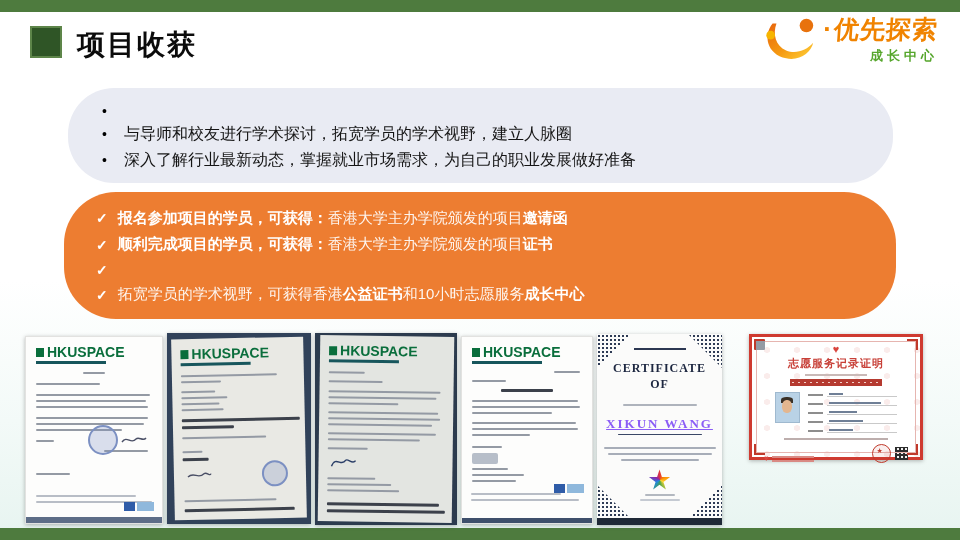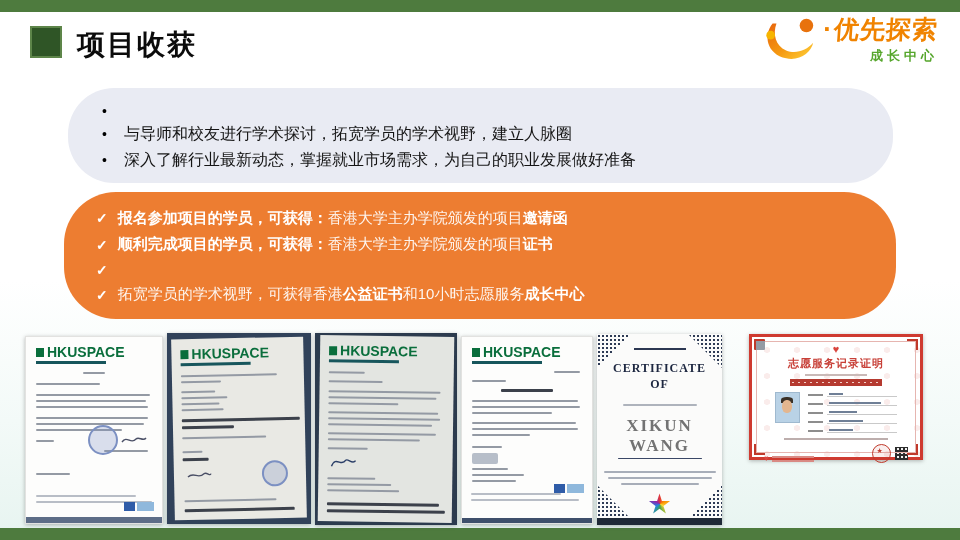--- a/index.html
+++ b/index.html
@@ -64,21 +64,21 @@
   
   .ach{background:#fbfbfa;padding:14px 8px 6px;text-align:center;font-family:"Liberation Serif",serif;}
   .lace{position:absolute;width:34px;height:34px;
         background:radial-gradient(circle,#2e3b55 1.1px,transparent 1.4px);background-size:4px 4px;}
   .lace.tl{top:0;left:0;clip-path:polygon(0 0,100% 0,0 100%);}
   .lace.tr{top:0;right:0;clip-path:polygon(0 0,100% 0,100% 100%);}
   .lace.bl{bottom:6px;left:0;clip-path:polygon(0 0,0 100%,100% 100%);}
   .lace.br{bottom:6px;right:0;clip-path:polygon(100% 0,0 100%,100% 100%);}
   .ach-rule{width:52px;height:2px;background:#2c3752;margin:0 auto 10px;}
   .ach-title{font-size:12px;font-weight:bold;color:#1d2740;letter-spacing:1px;line-height:1.35;}
-  .ach-name{font-size:17px;font-weight:bold;color:#737373;letter-spacing:2px;margin:10px 0 2px;}
+  .ach-name{font-size:13px;font-weight:bold;color:#8b5cf6;letter-spacing:2px;margin:10px 0 2px;text-decoration:underline;}
   .star{width:22px;height:22px;margin:8px auto 3px;
         background:conic-gradient(#e53935,#fb8c00,#fdd835,#43a047,#1e88e5,#8e24aa,#e53935);
         clip-path:polygon(50% 0,61% 35%,98% 35%,68% 57%,79% 91%,50% 70%,21% 91%,32% 57%,2% 35%,39% 35%);}
   .ach-bottom{position:absolute;left:0;right:0;bottom:0;height:7px;background:#1f2937;}
 
   
   .vol{background:#fff;border:3px solid #cf3a30;padding:7px 9px 5px;
        background-image:radial-gradient(#faeceb 3px,transparent 3.5px);background-size:30px 26px;}
   .vol-inner{position:absolute;inset:4px;border:1px solid #e6b5b0;pointer-events:none;}
   .vbr{position:absolute;width:9px;height:9px;}

